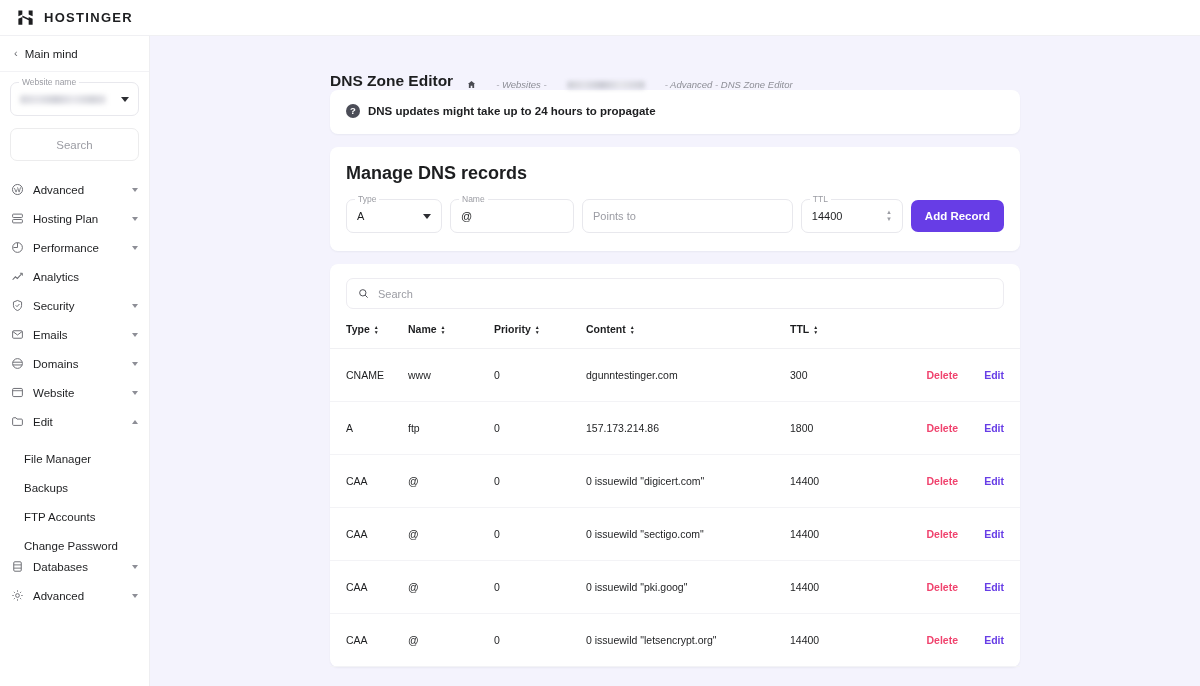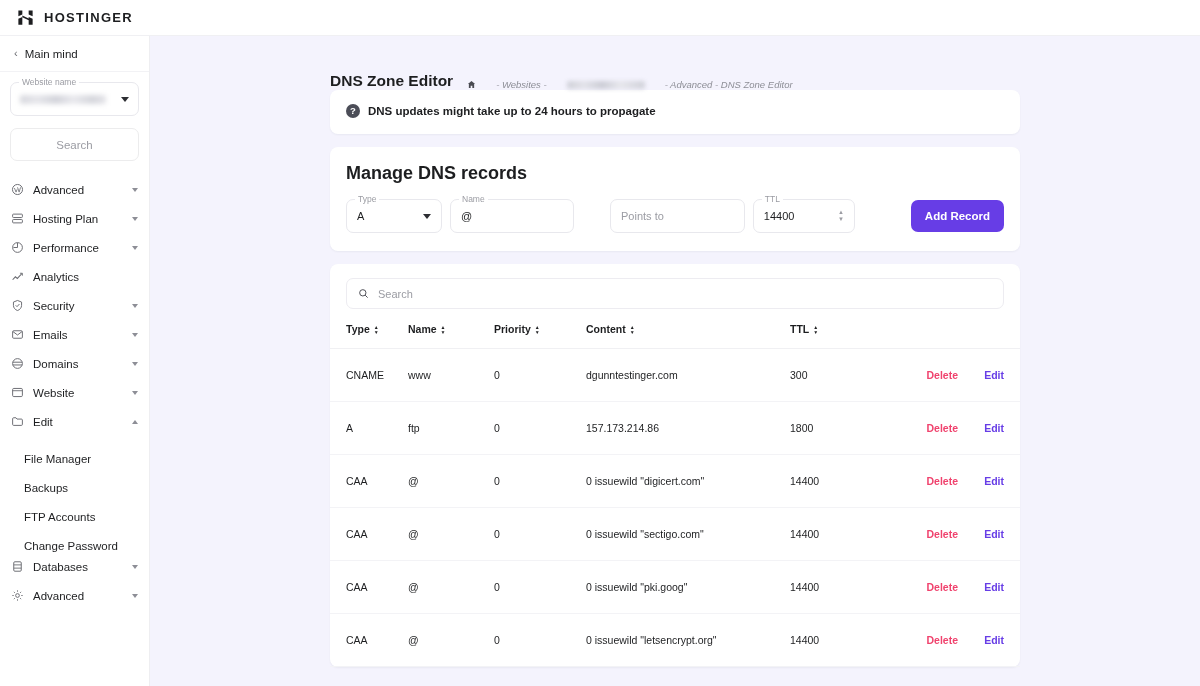--- a/index.html
+++ b/index.html
@@ -122,36 +122,36 @@
   .form-row { margin-top: 15px; display: flex; align-items: center; gap: 8px; }
   .inp {
     position: relative; height: 34px; border: 1px solid #e8e8ed;
     border-radius: 7px; background: #fff; display: flex; align-items: center;
     padding: 0 10px; font-size: 11px; color: #1d1e20;
   }
   .inp .flabel {
     position: absolute; top: -6px; left: 8px; background: #fff;
     padding: 0 3px; font-size: 8.5px; color: #9b9ca3;
   }
-  .inp.ph { color: #9b9ca3; margin-left: 28px; }
+  .inp.ph { color: #9b9ca3; }
   .inp-type { width: 96px; }
   .inp-name { width: 124px; }
   .inp-points { flex: 1; }
   .inp-ttl { width: 102px; }
   .sel-caret {
     margin-left: auto; width: 0; height: 0;
     border-left: 4px solid transparent; border-right: 4px solid transparent;
     border-top: 5px solid #2d2e33;
   }
   .stepper { margin-left: auto; display: flex; flex-direction: column; gap: 2px; color: #9b9ca3; }
   .stepper span { font-size: 6px; line-height: 5px; }
   .btn-add {
     height: 32px; padding: 0 14px; border-radius: 7px; border: none;
     background: #673de6; color: #fff; font-size: 11.5px; font-weight: bold;
-    font-family: "Liberation Sans", sans-serif; cursor: pointer; margin-left: 48px;
+    font-family: "Liberation Sans", sans-serif; cursor: pointer;
   }
 
   .tbl-search-wrap { padding: 14px 16px 0 16px; }
   .tbl-search {
     height: 31px; border: 1px solid #edecf1; border-radius: 7px;
     display: flex; align-items: center; gap: 9px; padding: 0 11px;
     font-size: 11px; color: #9b9ca3;
   }
   .mag { width: 11px; height: 11px; display: block; color: #4a4b52; }
 

